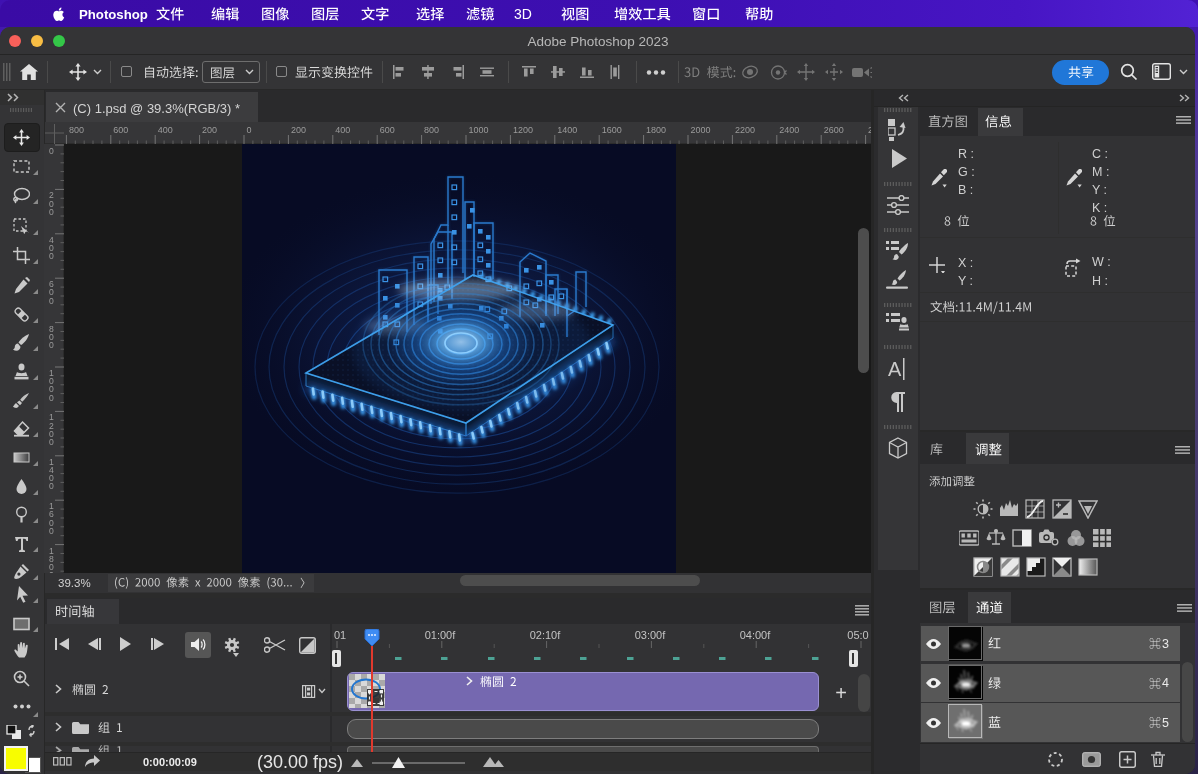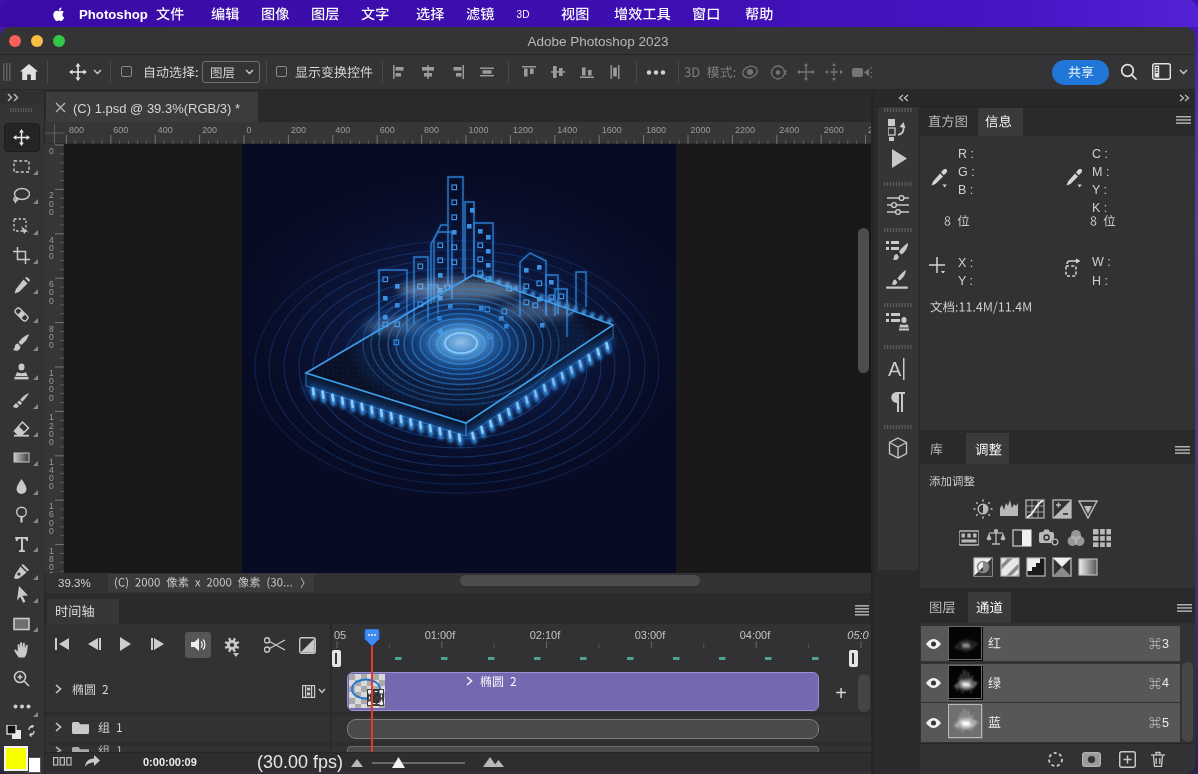--- a/index.html
+++ b/index.html
@@ -76,21 +76,21 @@
       <use href="#q17" x="0"></use>
       <use href="#q18" x="1000"></use>
     </g>
   </svg>
 <svg class="ab" style="left:744.8px;top:4.8px" width="30.4" height="17.6">
     <g fill="#fff" transform="translate(0,14.20) scale(0.01420,-0.01420)">
       <use href="#q19" x="0"></use>
       <use href="#q20" x="1000"></use>
     </g>
   </svg>
-<div class="ab" style="left:523px;top:14px;transform:translate(-50%,-50%);font-family:'Liberation Sans',sans-serif;font-size:10px;font-weight:500;color:#fff;white-space:nowrap;">3D</div>
+<div class="ab" style="left:523px;top:14px;transform:translate(-50%,-50%);font-family:'Liberation Sans',sans-serif;font-size:14px;font-weight:500;color:#fff;white-space:nowrap;">3D</div>
 <div id="win">
     <div id="wrap">
       <div class="ab" style="left:0px;top:27px;width:1195px;height:28px;background:#343436;border-bottom:1px solid #252525;border-radius:10px 0 0 0"></div>
       <div class="ab" style="left:9px;top:35px;width:12px;height:12px;background:#f8605a;border-radius:50%"></div>
       <div class="ab" style="left:31px;top:35px;width:12px;height:12px;background:#f8bd44;border-radius:50%"></div>
       <div class="ab" style="left:53px;top:35px;width:12px;height:12px;background:#34c748;border-radius:50%"></div>
       <div class="ab" style="left:598px;top:41px;transform:translate(-50%,-50%);font-family:'Liberation Sans',sans-serif;font-size:13.5px;font-weight:400;color:#b8b8b8;white-space:nowrap;">Adobe Photoshop 2023</div>
       <div class="ab" style="left:0px;top:55px;width:1195px;height:35px;background:#343436;border-bottom:1px solid #282828"></div>
       <svg class="ab" style="left:3px;top:63px;" width="8" height="18" viewBox="0 0 8 18">
         <g fill="#5f5f5f">
@@ -1064,26 +1064,26 @@
           <path d="M5.5 4.5L21 13M5.5 11.5L21 3"></path>
         </g>
       </svg>
       <svg class="ab" style="left:299px;top:637px;" width="17" height="17" viewBox="0 0 17 17">
         <g>
           <rect x="0.7" y="0.7" width="15.6" height="15.6" rx="2" fill="none" stroke="#c8c8c8" stroke-width="1.4"></rect>
           <path d="M15.5 1.5v14h-14z" fill="#c8c8c8"></path>
         </g>
       </svg>
       <div class="ab" style="left:330px;top:624px;width:2px;height:128px;background:#2a2a2c"></div>
-      <div class="ab" style="left:334px;top:635px;transform:translate(0,-50%);font-family:'Liberation Sans',sans-serif;font-size:11px;font-weight:400;color:#c3c3c3;white-space:nowrap;">05</div>
+      <div class="ab" style="left:334px;top:635px;transform:translate(0,-50%);font-family:'Liberation Sans',sans-serif;font-size:11px;font-weight:400;color:#c3c3c3;white-space:nowrap;">01</div>
       <div class="ab" style="left:440px;top:635px;transform:translate(-50%,-50%);font-family:'Liberation Sans',sans-serif;font-size:11px;font-weight:400;color:#c3c3c3;white-space:nowrap;text-align:right;">01:00f</div>
       <div class="ab" style="left:545px;top:635px;transform:translate(-50%,-50%);font-family:'Liberation Sans',sans-serif;font-size:11px;font-weight:400;color:#c3c3c3;white-space:nowrap;">02:10f</div>
       <div class="ab" style="left:650px;top:635px;transform:translate(-50%,-50%);font-family:'Liberation Sans',sans-serif;font-size:11px;font-weight:400;color:#c3c3c3;white-space:nowrap;">03:00f</div>
       <div class="ab" style="left:755px;top:635px;transform:translate(-50%,-50%);font-family:'Liberation Sans',sans-serif;font-size:11px;font-weight:400;color:#c3c3c3;white-space:nowrap;">04:00f</div>
-      <div class="ab" style="left:858px;top:635px;transform:translate(-50%,-50%);font-family:'Liberation Sans',sans-serif;font-size:11px;font-weight:400;color:#c3c3c3;white-space:nowrap;font-style:italic;">05:0</div>
+      <div class="ab" style="left:858px;top:635px;transform:translate(-50%,-50%);font-family:'Liberation Sans',sans-serif;font-size:11px;font-weight:400;color:#c3c3c3;white-space:nowrap;">05:0</div>
       <svg class="ab" style="left:45px;top:623px;" width="826" height="26" viewBox="0 0 826 26">
         <line x1="292.0" y1="18" x2="292.0" y2="25" stroke="#666"></line>
         <line x1="344.4" y1="21" x2="344.4" y2="25" stroke="#555"></line>
         <line x1="396.8" y1="18" x2="396.8" y2="25" stroke="#666"></line>
         <line x1="449.2" y1="21" x2="449.2" y2="25" stroke="#555"></line>
         <line x1="501.6" y1="18" x2="501.6" y2="25" stroke="#666"></line>
         <line x1="554.0" y1="21" x2="554.0" y2="25" stroke="#555"></line>
         <line x1="606.4" y1="18" x2="606.4" y2="25" stroke="#666"></line>
         <line x1="658.8" y1="21" x2="658.8" y2="25" stroke="#555"></line>
         <line x1="711.2" y1="18" x2="711.2" y2="25" stroke="#666"></line>

